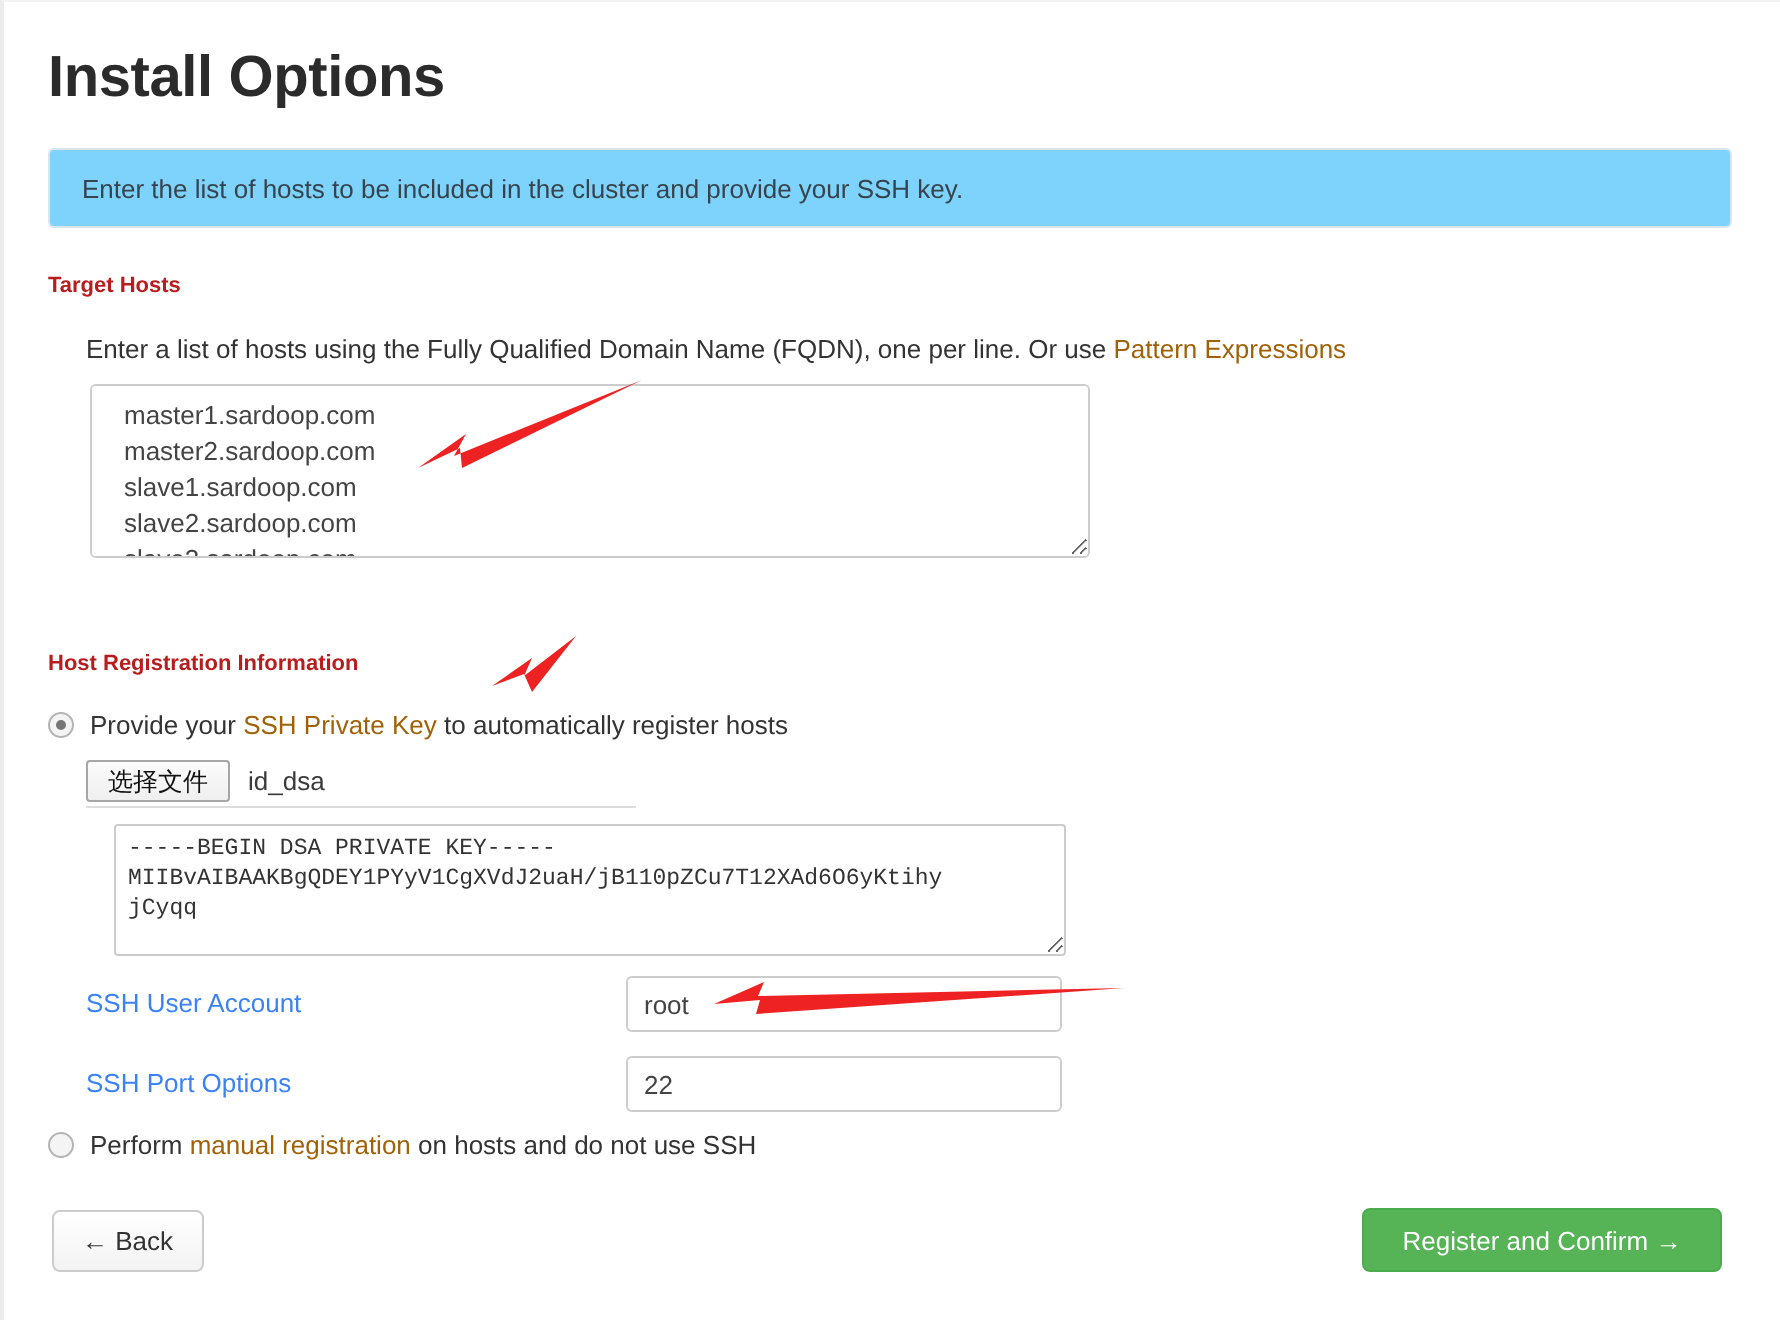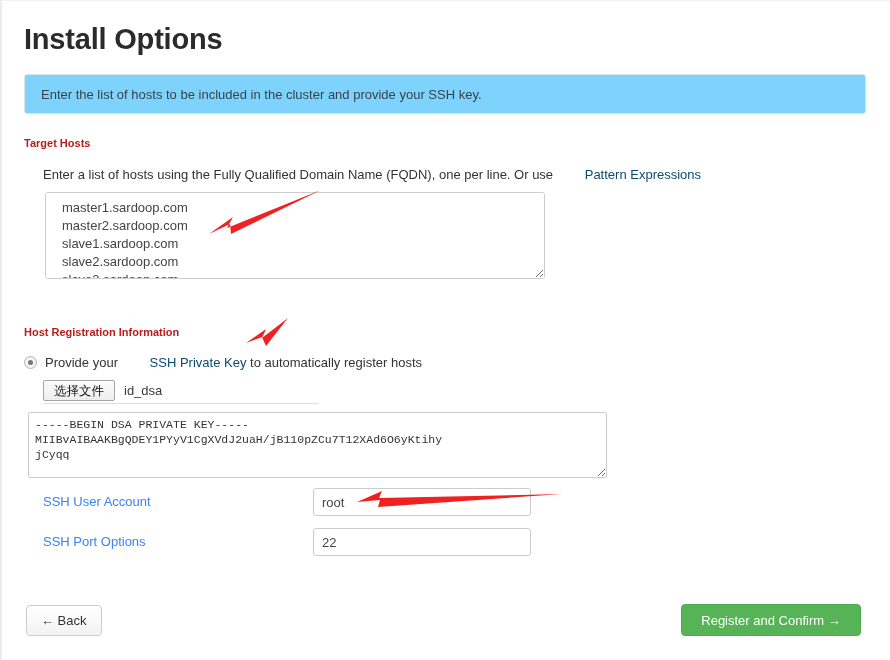--- a/index.html
+++ b/index.html
@@ -72,24 +72,23 @@
   #host-reg-label { left: 24px; top: 326px; }
 
   .helper-text {
     position: absolute;
     left: 43px;
     top: 167px;
     font-size: 13px;
     color: #333333;
   }
   a.link {
-    color: #0c4a6e;
+    color: #a16207;
     text-decoration: none;
     cursor: pointer;
-    margin-left: 28px;
   }
 
   .hosts-textarea {
     position: absolute;
     left: 45px;
     top: 192px;
     width: 500px;
     height: 87px;
     box-sizing: border-box;
     border: 1px solid #ccc;
@@ -159,23 +158,23 @@
     line-height: 15px;
   }
   .file-name {
     margin-left: 9px;
     font-size: 13px;
     color: #3a3a3a;
   }
 
   .key-textarea {
     position: absolute;
-    left: 28px;
+    left: 57px;
     top: 412px;
-    width: 579px;
+    width: 476px;
     height: 66px;
     box-sizing: border-box;
     border: 1px solid #cccccc;
     border-radius: 2px;
     padding: 4px 6px;
     font-family: "Liberation Mono", monospace;
     font-size: 11.5px;
     line-height: 15px;
     color: #333;
     background: #fff;
@@ -301,20 +300,26 @@
   <div class="field-row" id="row-ssh-user">
     <span class="field-label">SSH User Account</span>
     <input class="field-input" type="text" value="root" style="">
   </div>
 
   <div class="field-row" id="row-ssh-port">
     <span class="field-label">SSH Port Options</span>
     <input class="field-input" type="text" value="22" style="">
   </div>
 
+  <div class="radio-row" id="radio-row-manual">
+    <span class="radio"></span>
+    <span>
+      <span>Perform </span><a class="link">manual registration</a><span> on hosts and do not use SSH</span>
+    </span>
+  </div>
 
   <button class="btn-back">← Back</button>
   <button class="btn-primary">Register and Confirm →</button>
 
   <svg class="annotations" viewBox="0 0 890 660" width="890" height="660">
     <g>
       <polygon points="209,234 233,217 227,228 321,190 231,234 230,224" fill="#ee2222"></polygon>
     </g>
     <g>
       <polygon points="246,343 266,329 262,338 288,318 266,346 262,337" fill="#ee2222"></polygon>

